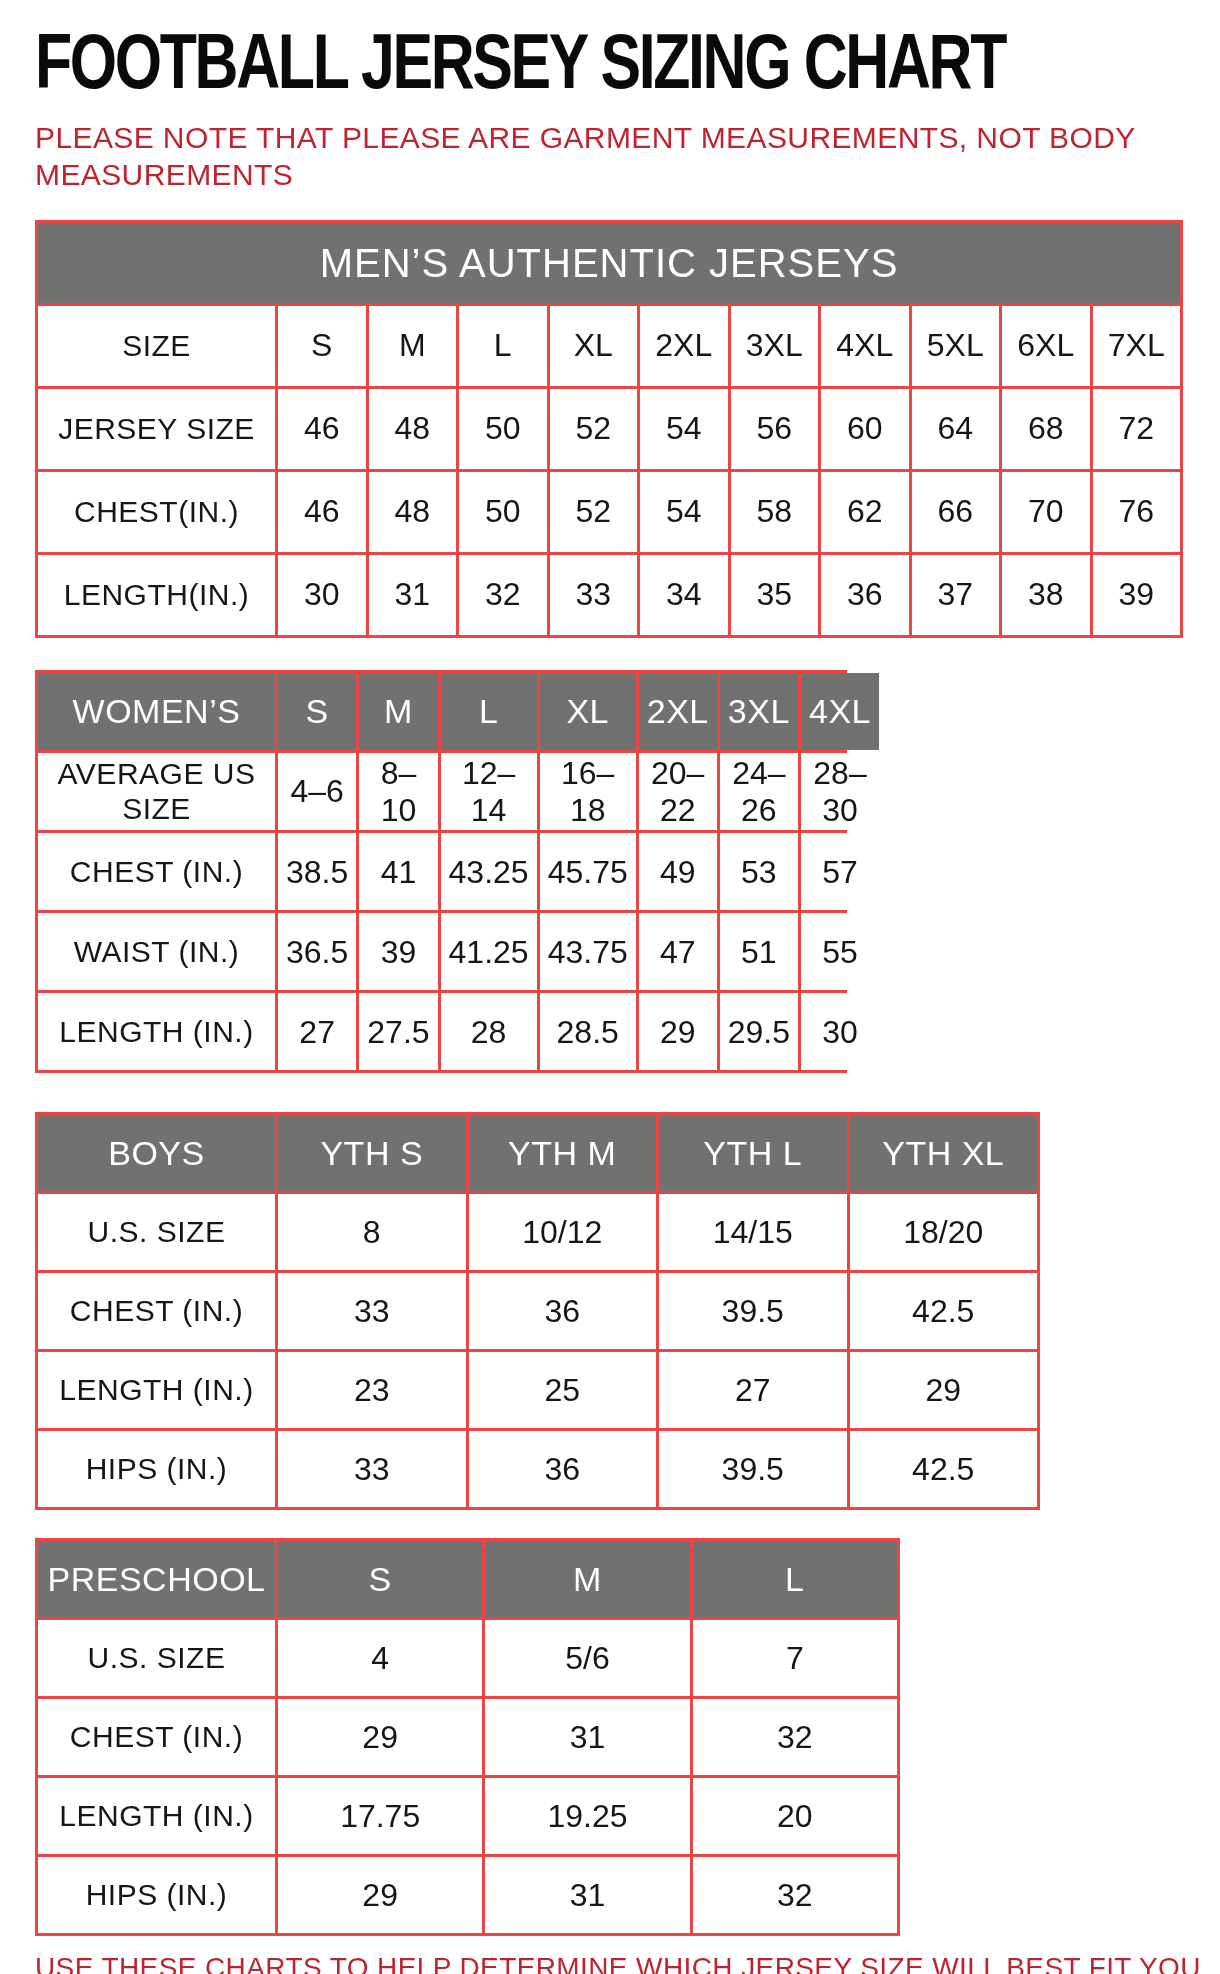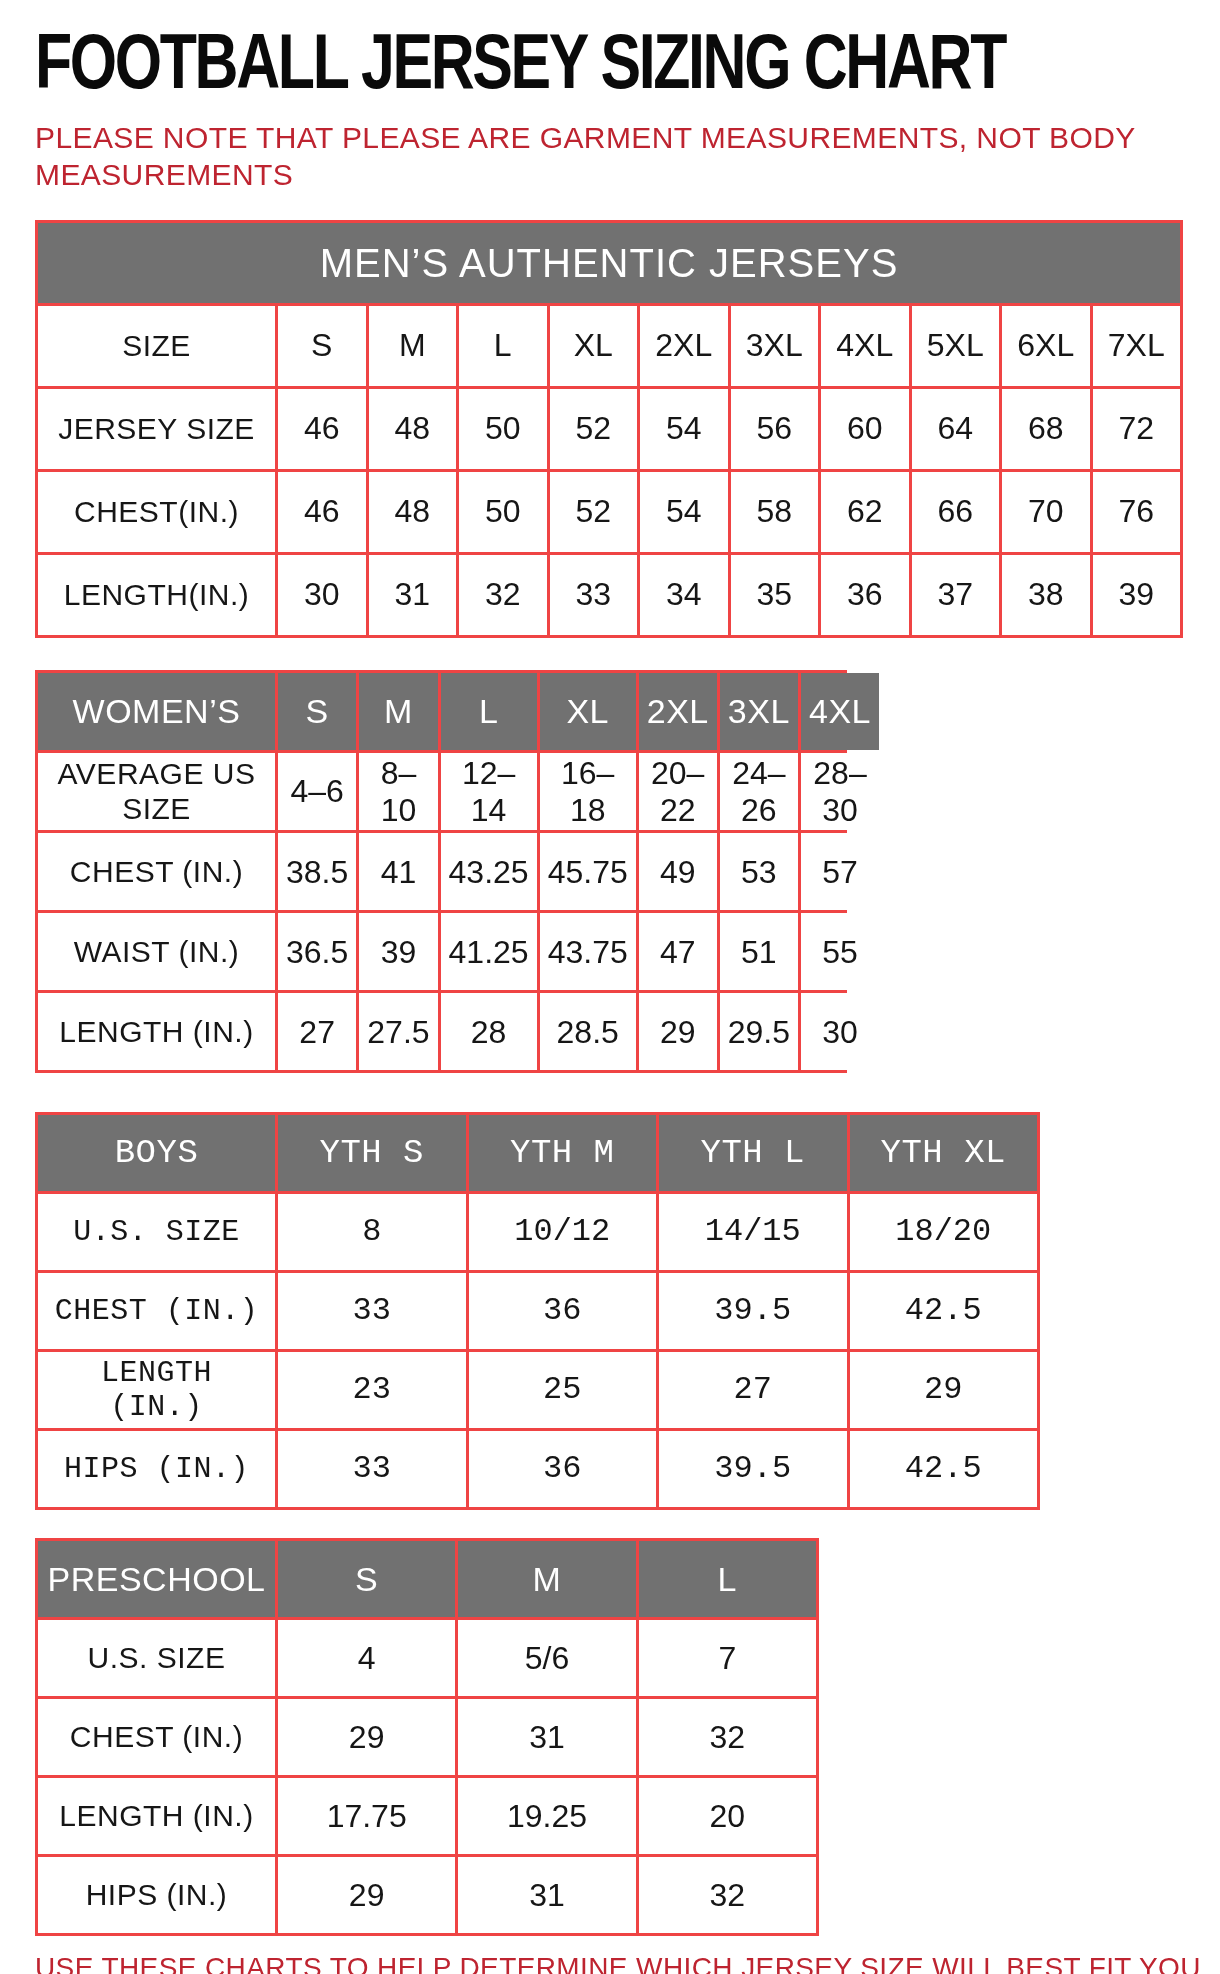--- a/index.html
+++ b/index.html
@@ -62,21 +62,21 @@
   }
   .cell.label { font-size: 30px; letter-spacing: 0.5px; }
   .cell.value { font-size: 32px; }
 
   #mens-table      { width: 1148px; margin-top: 26px; }
   #mens-table .cell { min-height: 80px; }
   #womens-table    { width: 812px; margin-top: 32px; }
   #womens-table .cell { min-height: 77px; }
   #boys-table      { width: 1005px; margin-top: 39px; }
   #boys-table .cell { min-height: 76px; }
-  #preschool-table { width: 784px;  margin-top: 28px; }
+  #preschool-table { width: 865px;  margin-top: 28px; }
   #preschool-table .cell { min-height: 76px; }
 
   .footer-note {
     margin-top: 16px;
     font-size: 28px;
     letter-spacing: 0.4px;
     color: #be2430;
     white-space: nowrap;
   }
 </style>
@@ -173,21 +173,21 @@
       <div class="cell label">LENGTH (IN.)</div>
       <div class="cell value">27</div>
       <div class="cell value">27.5</div>
       <div class="cell value">28</div>
       <div class="cell value">28.5</div>
       <div class="cell value">29</div>
       <div class="cell value">29.5</div>
       <div class="cell value">30</div>
     </div>
 
-  <div id="boys-table" class="sizing-table" style="grid-template-columns: 237px repeat(4, 1fr); font-family: Liberation Mono, monospace;">
+  <div id="boys-table" class="sizing-table" style="grid-template-columns: 237px repeat(4, 1fr);">
       <div class="cell head">BOYS</div>
       <div class="cell head">YTH S</div>
       <div class="cell head">YTH M</div>
       <div class="cell head">YTH L</div>
       <div class="cell head">YTH XL</div>
       <div class="cell label">U.S. SIZE</div>
       <div class="cell value">8</div>
       <div class="cell value">10/12</div>
       <div class="cell value">14/15</div>
       <div class="cell value">18/20</div>

